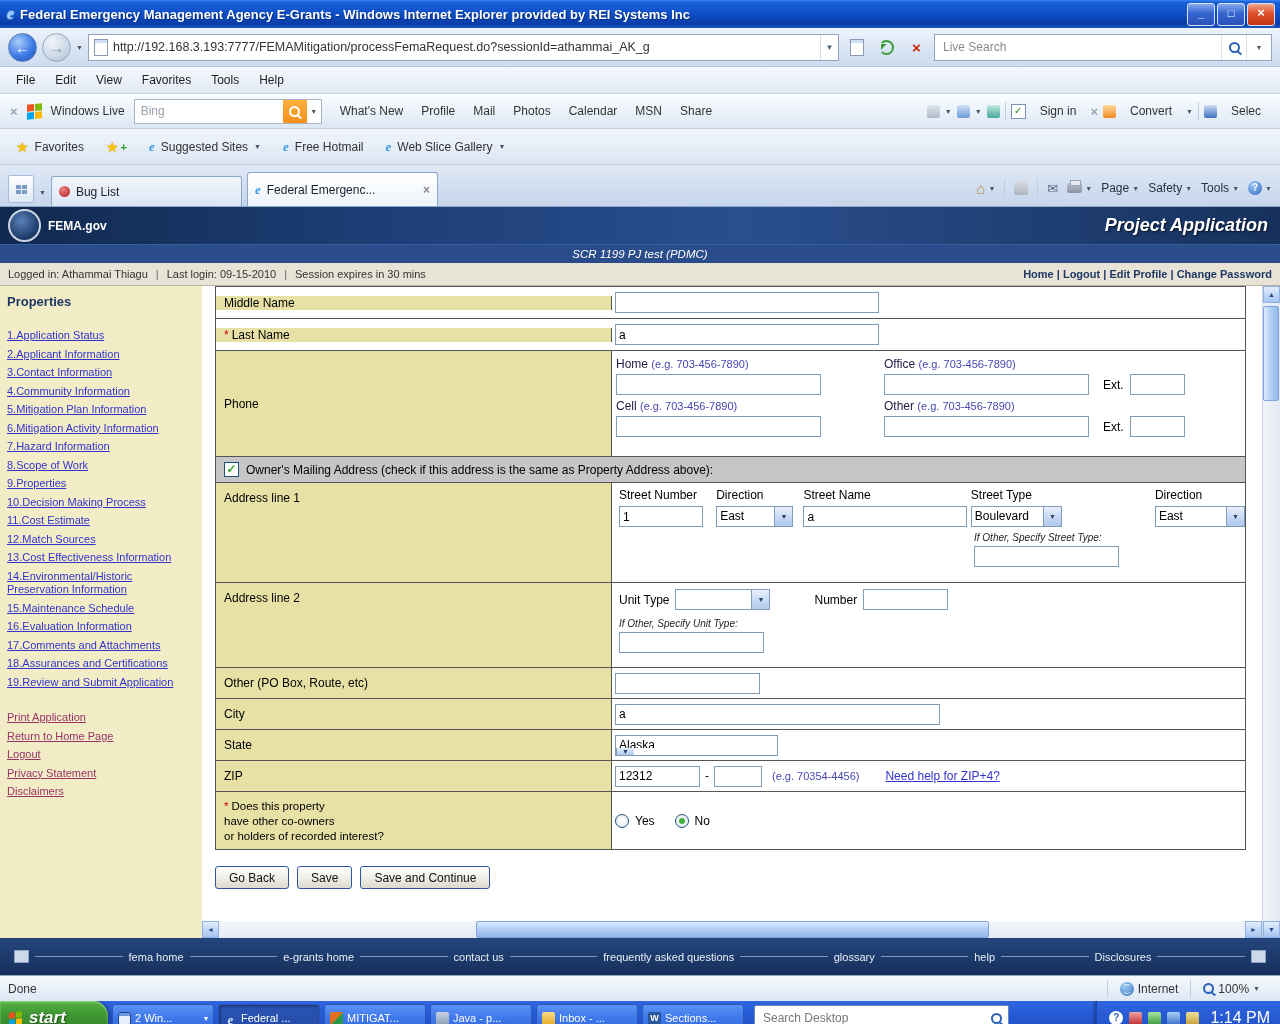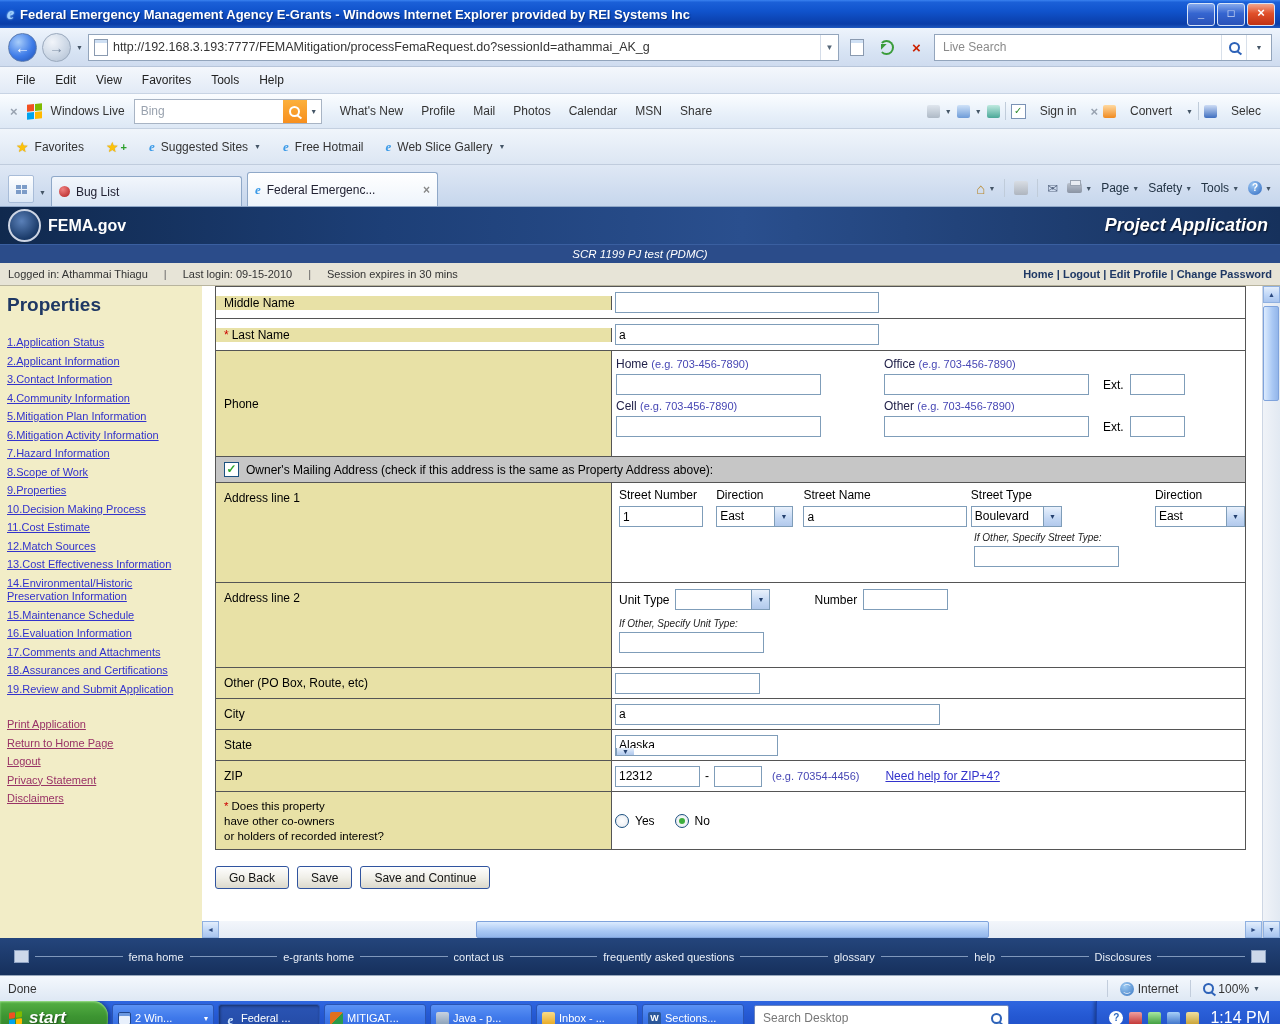--- a/index.html
+++ b/index.html
@@ -94,36 +94,36 @@
   .home-ico{font-size:15px;color:#b8872a;}
   .rss-ico{width:14px;height:14px;border-radius:2px;background:linear-gradient(#d8dde4,#aeb5bf);}
   .mail-ico{font-size:13px;color:#5a6a85;}
   .printer-icon{width:15px;height:10px;background:linear-gradient(#b8c0cc,#8a94a4);border-radius:2px;position:relative;display:inline-block;}
   .printer-icon::before{content:"";position:absolute;top:-3px;left:3px;width:9px;height:4px;background:#e8ecf2;border:1px solid #9aa4b2;}
   .help-ico{width:14px;height:14px;border-radius:50%;background:radial-gradient(circle at 35% 30%,#9cc8f4,#2d68c0);color:#fff;font-size:10px;font-weight:bold;text-align:center;line-height:14px;}
 
   
   .fema-header{height:37px;background:linear-gradient(90deg,#10294e,#1d3f77 30%,#2a4f8e 58%,#16315c);display:flex;align-items:center;padding:0 12px 0 8px;color:#fff;}
   .seal{width:29px;height:29px;border-radius:50%;background:radial-gradient(circle at 40% 35%,#5a80b8,#1a3a68 70%);border:2px solid #cdd5e4;flex:0 0 29px;}
-  .fema-logo{font-weight:bold;font-size:16px;margin-left:7px;cursor:pointer;}
+  .fema-logo{font-weight:bold;font-size:12px;margin-left:7px;cursor:pointer;}
   .proj-title{margin-left:auto;font-style:italic;font-weight:bold;font-size:18px;text-shadow:1px 1px 2px #050f22;}
   .fema-sub{height:18px;background:#2b4c8a;border-top:1px solid #3a5fa0;color:#fff;font-size:11.5px;font-style:italic;
     display:flex;align-items:center;justify-content:center;}
 
   
-  .session-bar{height:22px;background:#e7e4d7;border-bottom:1px solid #b8b49e;display:flex;align-items:center;font-size:11px;color:#333;padding:0 8px;gap:8px;}
+  .session-bar{height:22px;background:#e7e4d7;border-bottom:1px solid #b8b49e;display:flex;align-items:center;font-size:11px;color:#333;padding:0 8px;}
   .pipe{margin:0 8px;color:#666;}
   .sess-right{margin-left:auto;display:flex;font-weight:bold;color:#1f3864;}
   .sess-link{cursor:pointer;}
   .sess-link:not(:last-child)::after{content:" | ";white-space:pre;}
 
   
   .content{height:652px;display:flex;}
   .sidebar{width:190px;flex:0 0 190px;background:#f2edc7;padding:8px 5px 0 7px;overflow:hidden;}
-  .sidebar-title{color:#1f3864;font-weight:bold;font-size:19px;margin-bottom:20px;}
+  .sidebar-title{color:#1f3864;font-weight:bold;font-size:13px;margin-bottom:20px;}
   .side-link{color:#3333cc;text-decoration:underline;font-size:11px;line-height:13.5px;margin-bottom:5px;cursor:pointer;}
   .side-link.alt{color:#993366;}
   .sidebar-extra{margin-top:22px;}
   .main{flex:1;display:flex;flex-direction:column;background:#fff;min-width:0;}
 
   
   .form-table{margin:0 16px 0 13px;border:1px solid #555;border-bottom:none;}
   .frow{display:flex;border-bottom:1px solid #555;}
   .fl{width:396px;flex:0 0 396px;background:#e8e1a6;border-right:1px solid #555;padding:0 8px;font-size:12px;color:#000;
       display:flex;align-items:center;box-sizing:border-box;}

